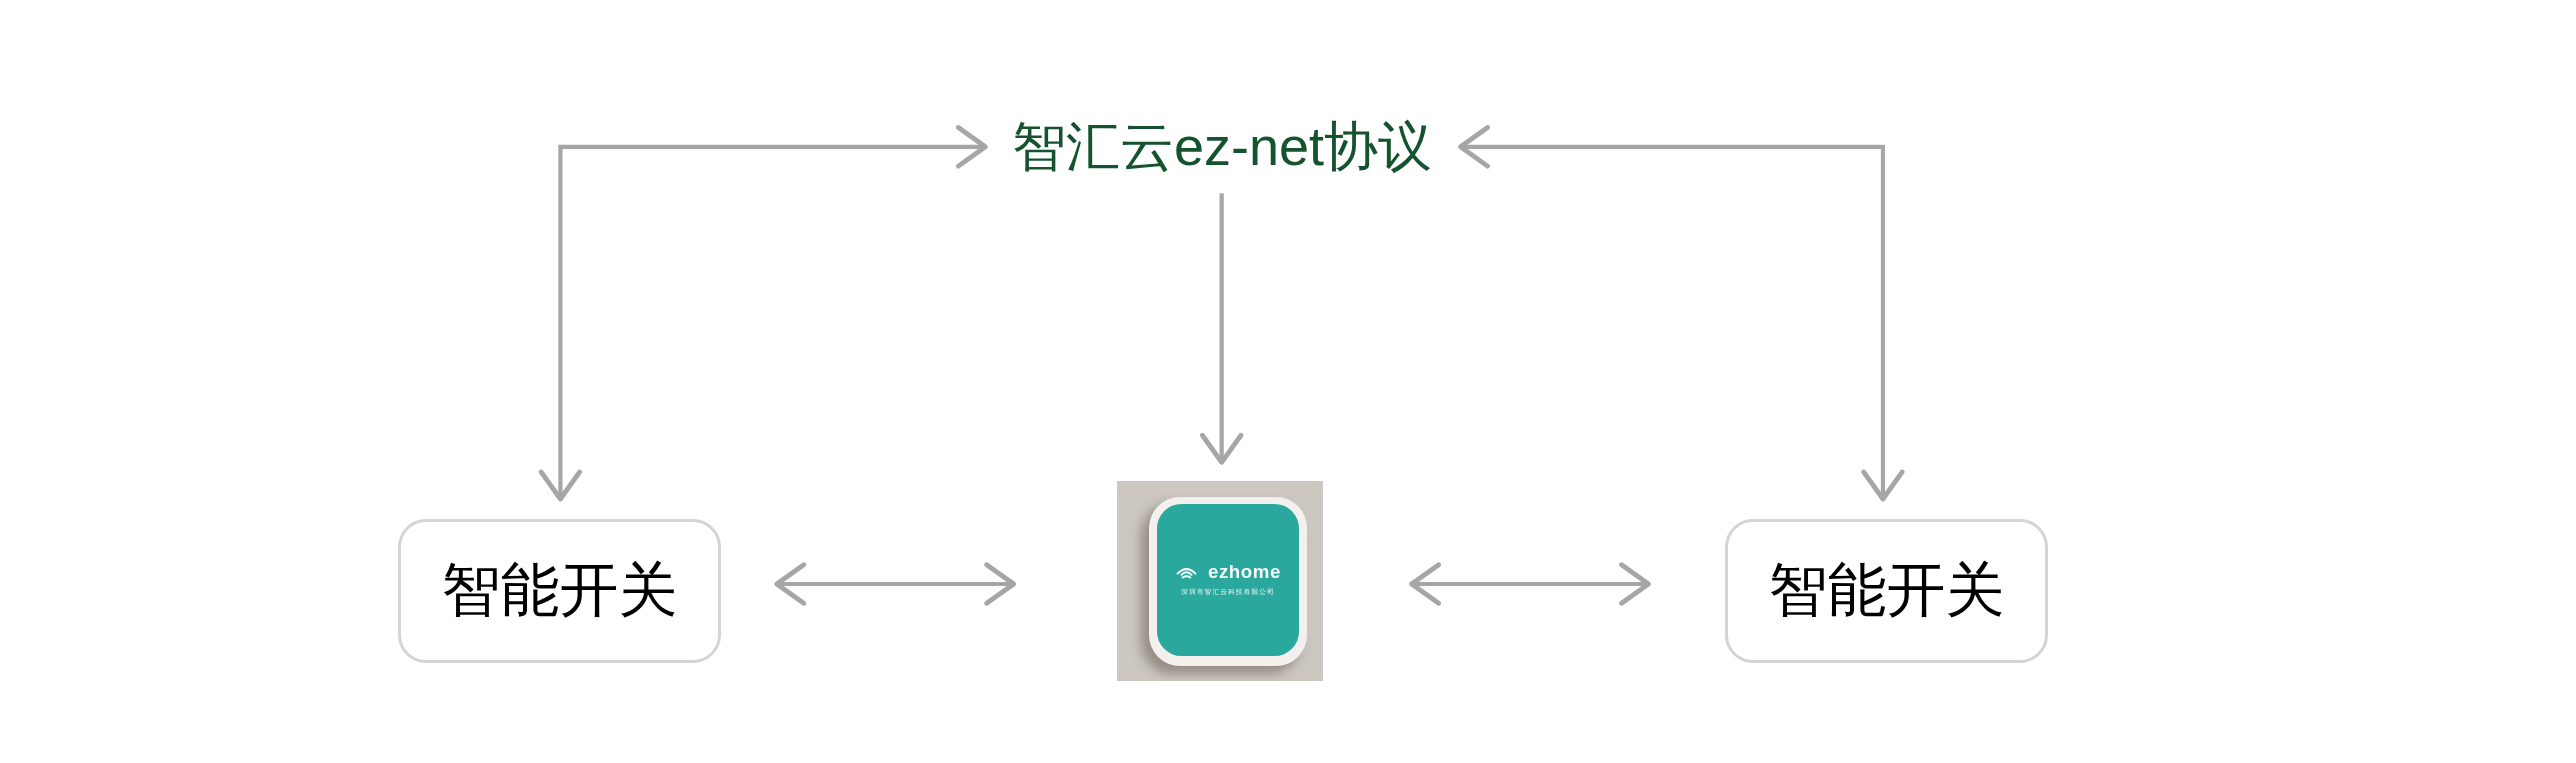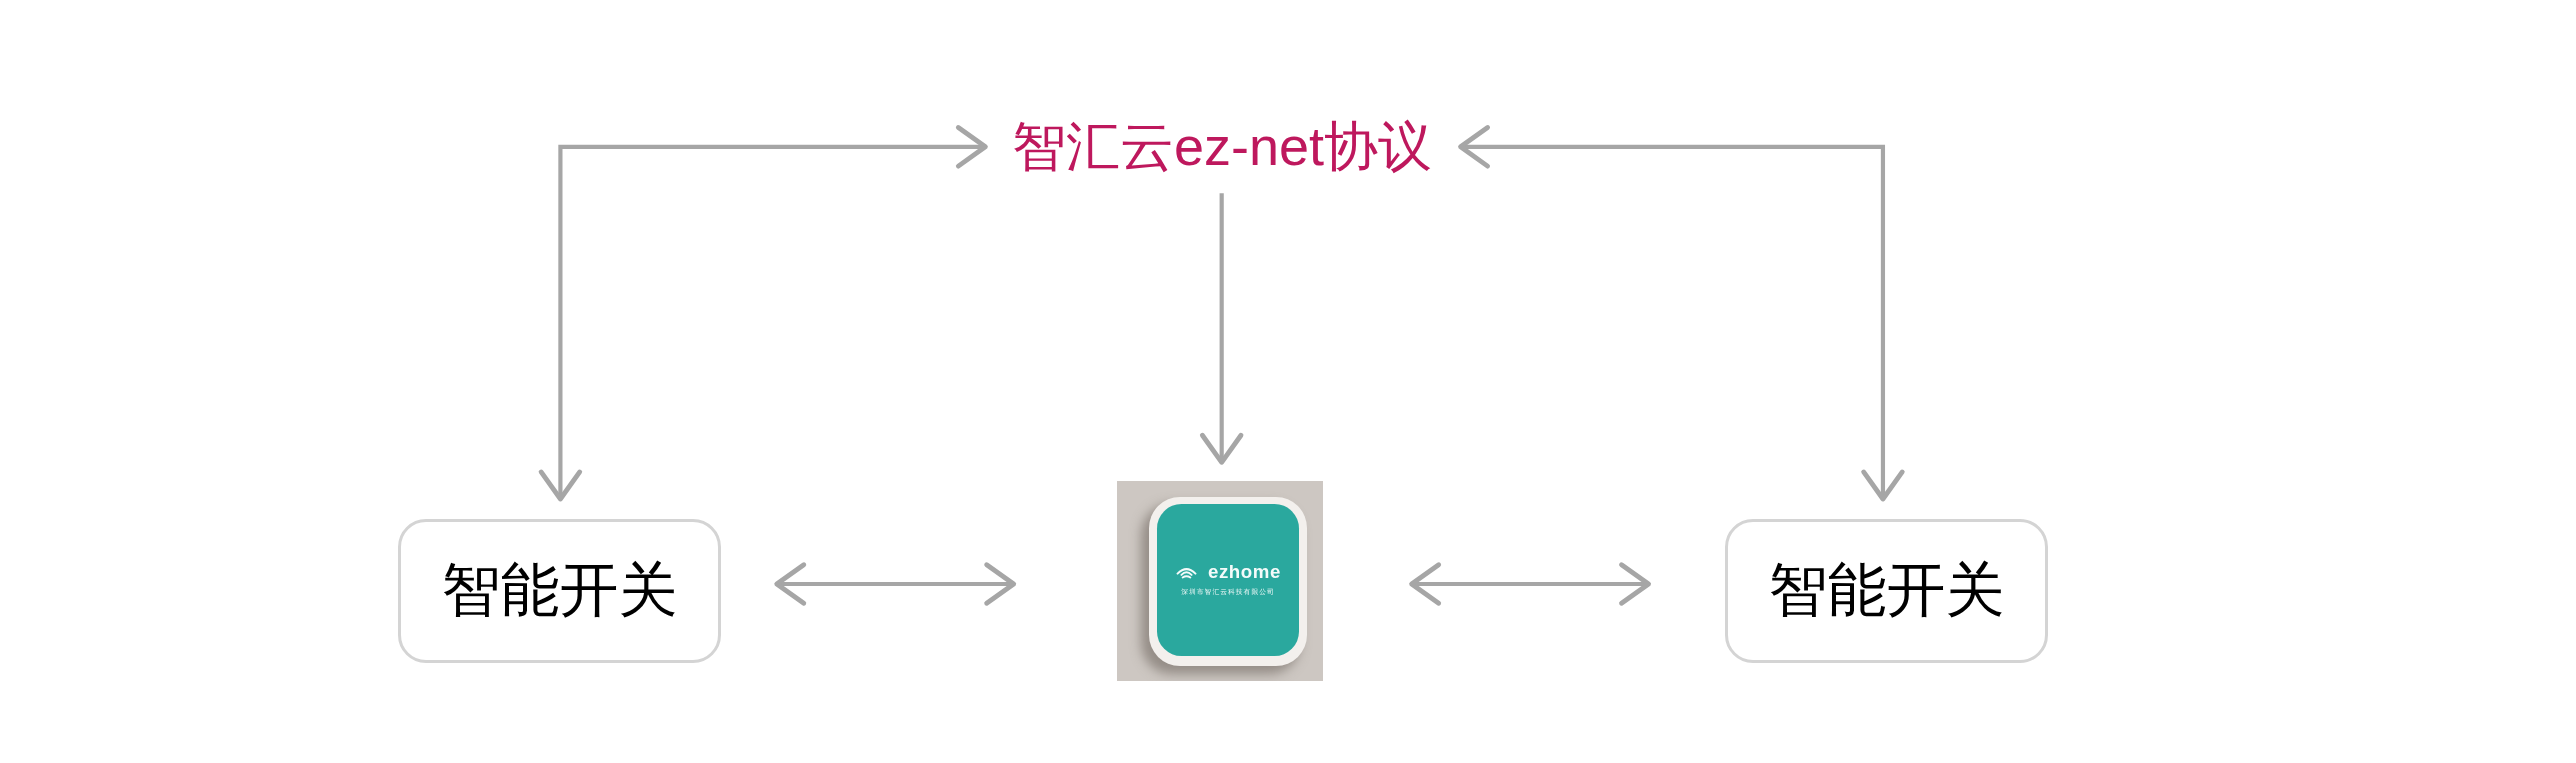--- a/index.html
+++ b/index.html
@@ -36,21 +36,21 @@
   }
   .protocol-label {
     position: absolute;
     left: 900px;
     top: 118px;
     width: 644px;
     height: 57px;
     line-height: 57px;
     text-align: center;
     font-size: 54px;
-    color: #be185d;
+    color: #14532d;
     white-space: nowrap;
   }
   .switch-box {
     position: absolute;
     top: 519px;
     width: 323px;
     height: 144px;
     box-sizing: border-box;
     background: #ffffff;
     border: 3.2px solid #d4d4d4;

